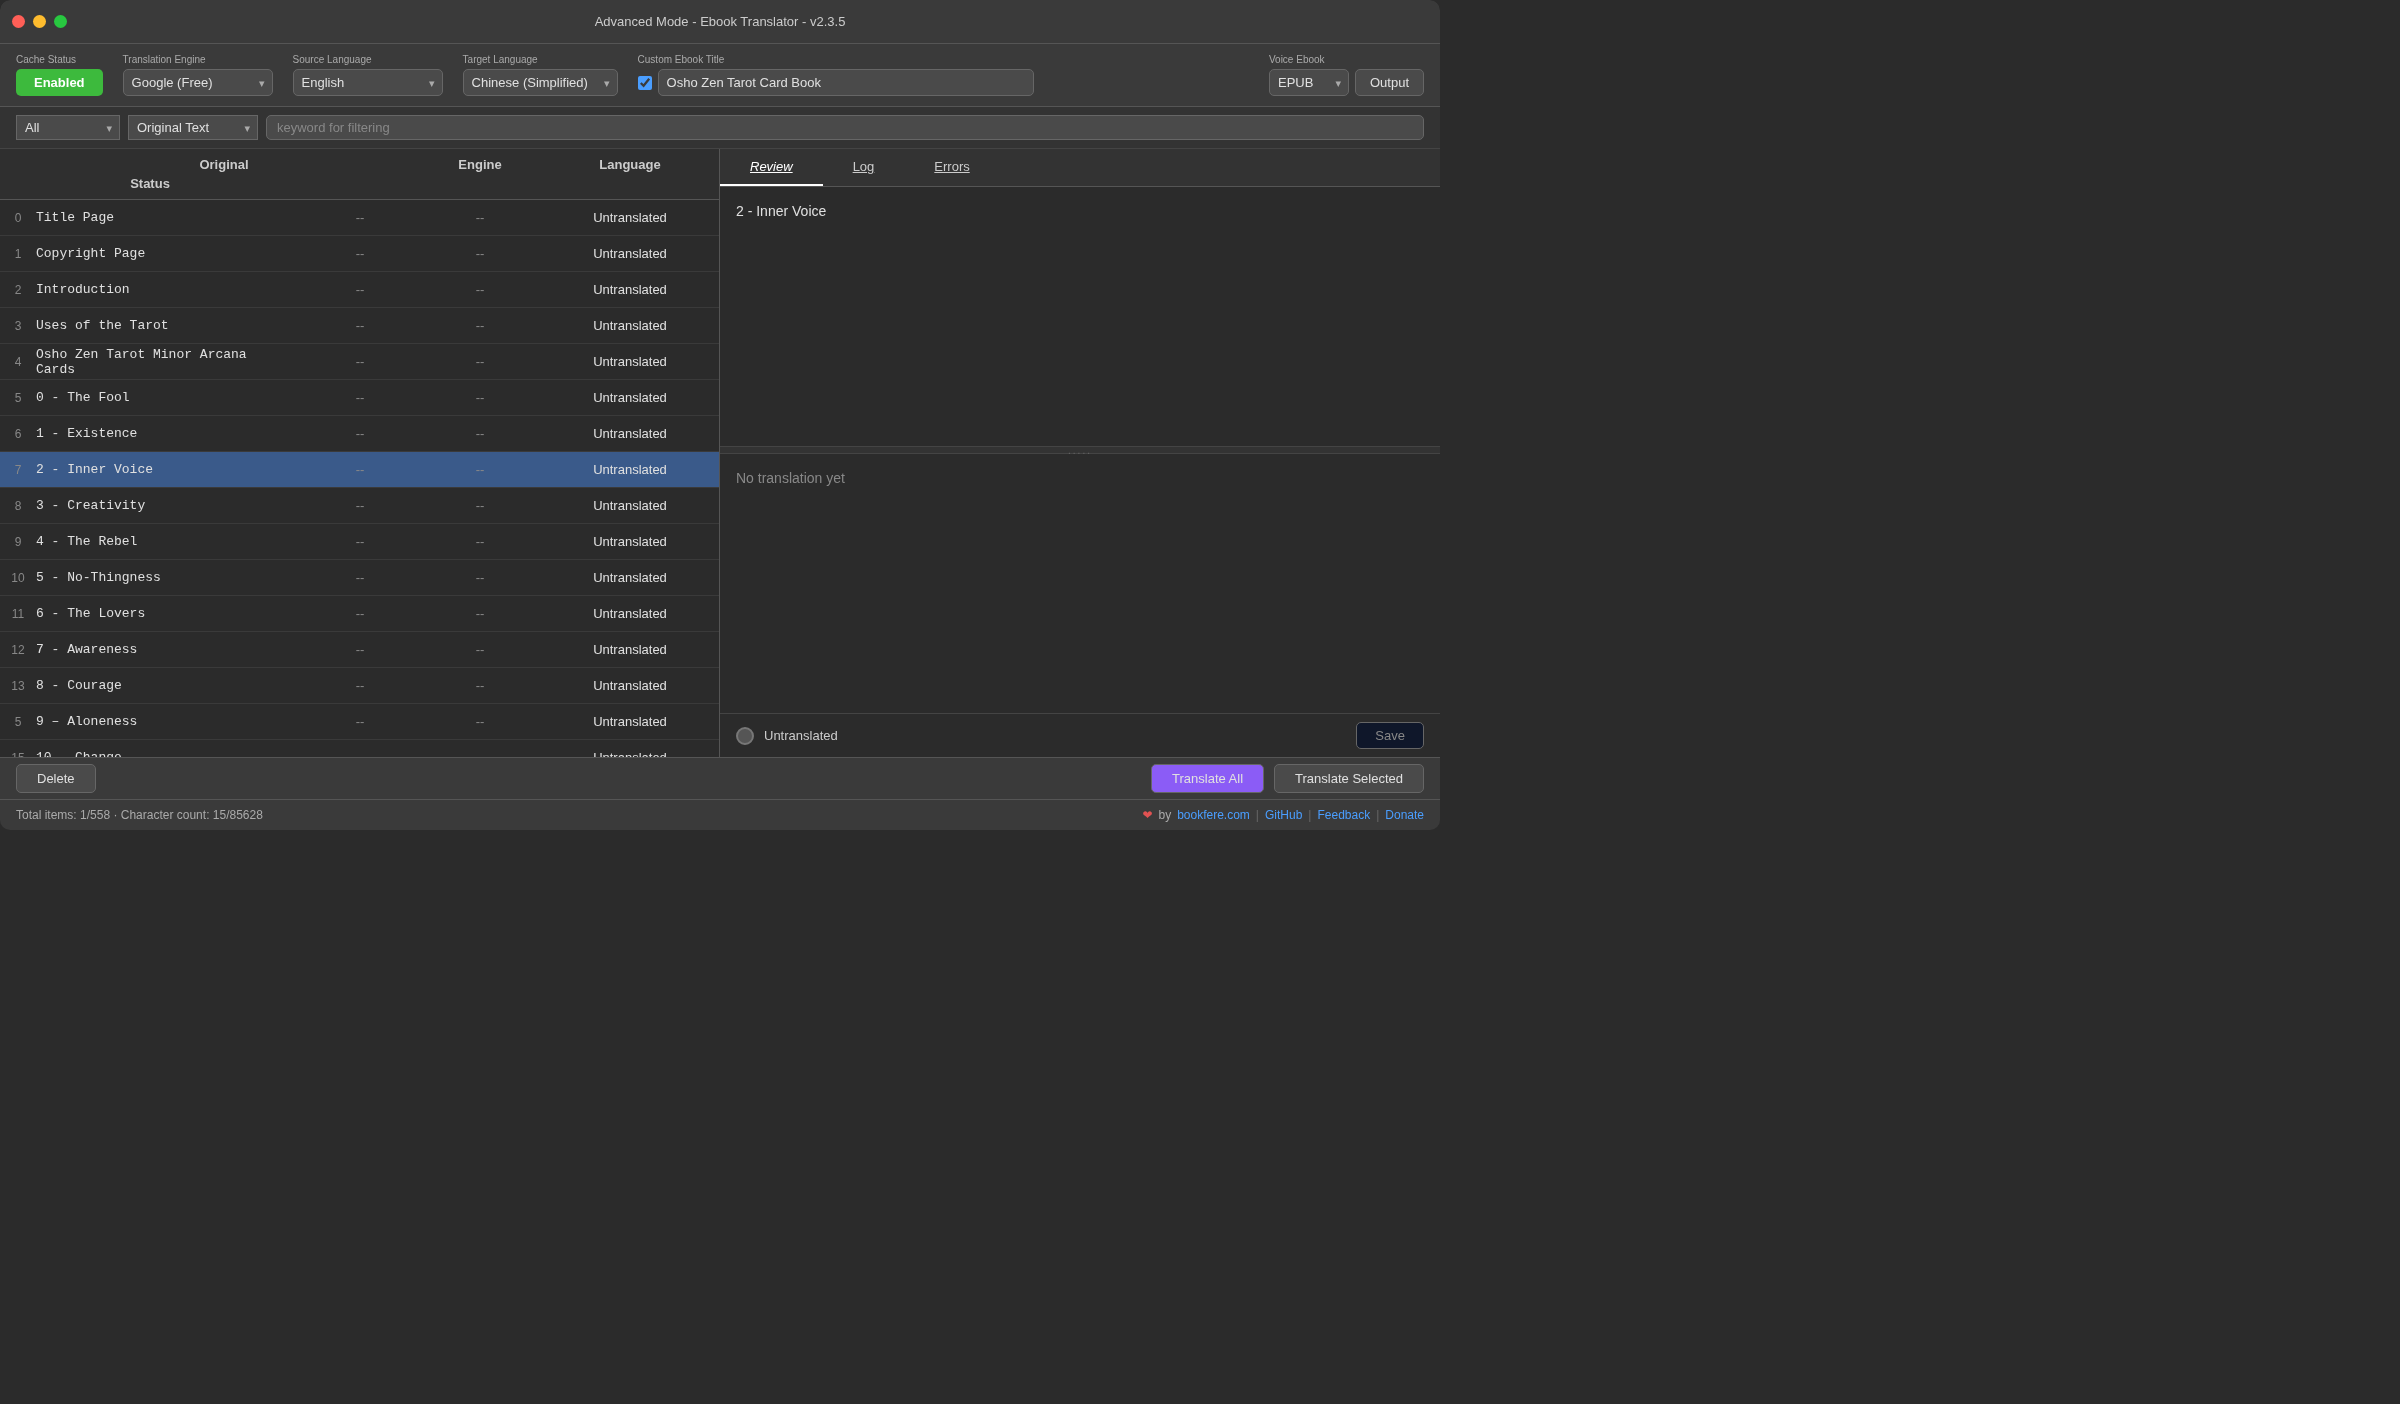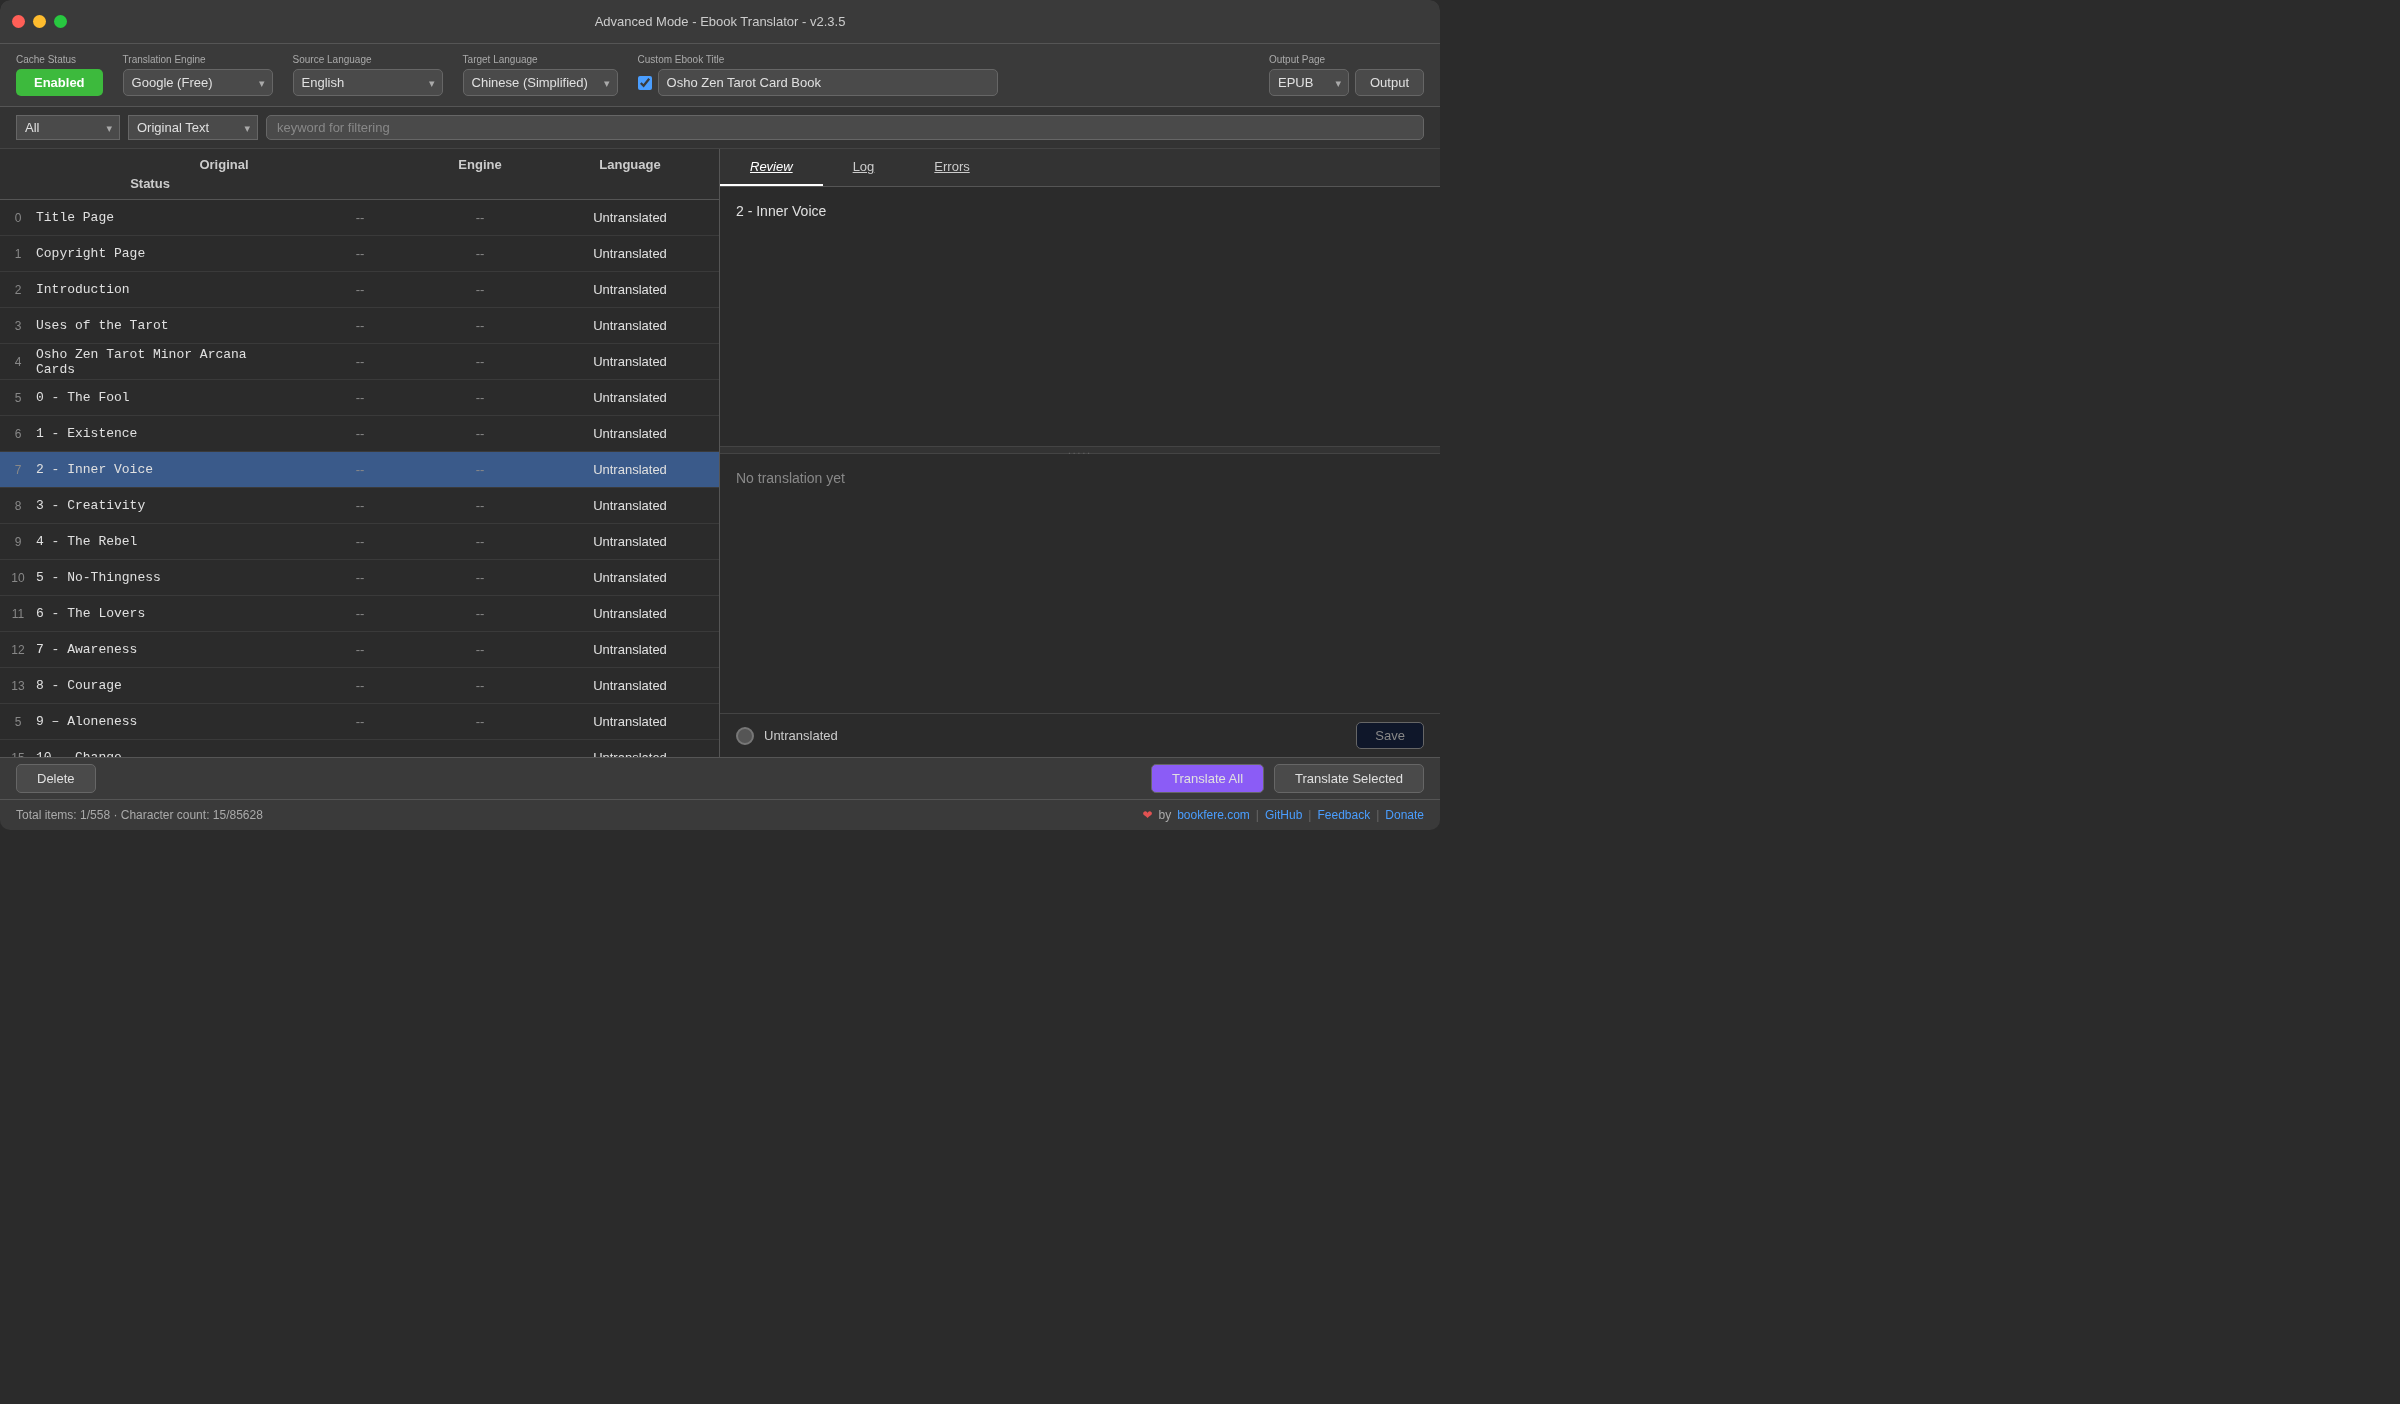--- a/index.html
+++ b/index.html
@@ -112,21 +112,21 @@
       align-items: center;
       gap: 6px;
     }
     .custom-title-input {
       background: #4a4a4a;
       color: #e0e0e0;
       border: 1px solid #666;
       border-radius: 5px;
       padding: 5px 8px;
       font-size: 13px;
-      width: 340px;
+      width: 376px;
     }
     .checkbox-custom {
       width: 14px;
       height: 14px;
       accent-color: #4a9eff;
       cursor: pointer;
     }
     .output-group {
       display: flex;
       flex-direction: column;
@@ -441,21 +441,21 @@
 
   <div class="custom-title-group">
     <span class="toolbar-label">Custom Ebook Title</span>
     <div class="custom-title-row">
       <input type="checkbox" class="checkbox-custom" checked="" style="">
       <input type="text" class="custom-title-input" value="Osho Zen Tarot Card Book" style="">
     </div>
   </div>
 
   <div class="output-group">
-    <span class="toolbar-label">Output Page</span>
+    <span class="toolbar-label">Voice Ebook</span>
     <div class="output-row">
       <div class="select-wrapper">
         <select class="select-dropdown" style="min-width:80px;">
           <option>EPUB</option>
           <option>MOBI</option>
           <option>PDF</option>
         </select>
       </div>
       <button class="btn-output">Output</button>
     </div>

